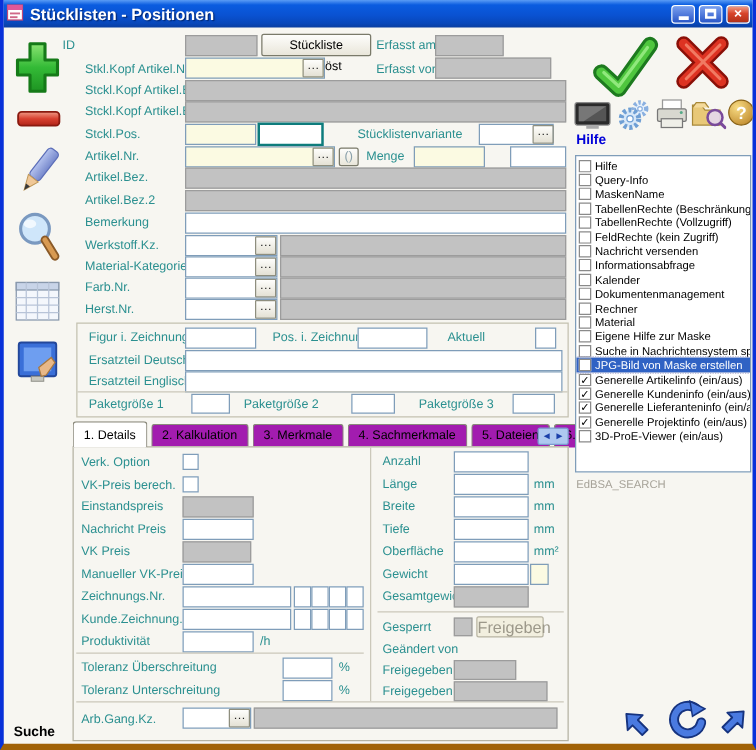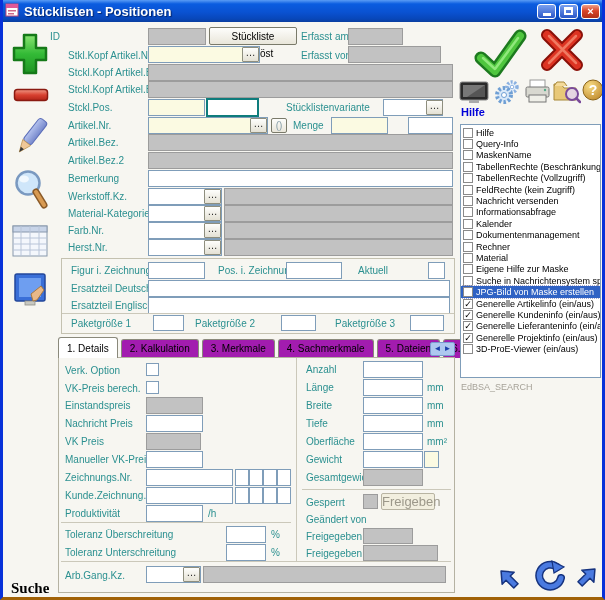--- a/index.html
+++ b/index.html
@@ -1,20 +1,20 @@
 <!DOCTYPE html>
 <html><head>
 <meta charset="utf-8">
 <style>
   * { margin:0; padding:0; box-sizing:border-box; }
   html,body { width:605px; height:600px; }
   body { font-family:"Liberation Sans", sans-serif; font-size:10px; background:#fff; }
   .window { position:relative; width:605px; height:600px; background:#f7f6f1;
             border-left:3px solid #0831d9; border-right:3px solid #0831d9;
-            border-bottom:3px solid #a16207; overflow:hidden; }
+            border-bottom:5px solid #a16207; overflow:hidden; }
   .titlebar { position:absolute; top:0; left:-3px; width:605px; height:22px;
     background:linear-gradient(180deg,#5a9cf5 0%,#0a5ce0 18%,#0a52d2 55%,#0847ba 85%,#0a3ea0 100%);
     display:flex; align-items:center; padding:0 5px; }
   .title { color:#fff; font-weight:bold; font-size:13px; margin-left:5px;
            text-shadow:1px 1px 1px #00256e; white-space:nowrap; }
   .winbtns { margin-left:auto; display:flex; }
   .wbtn { width:19px; height:15px; border-radius:3px; margin-left:3px; border:1px solid #fff;
           display:flex; align-items:center; justify-content:center; color:#fff; font-size:11px;
           font-weight:bold; line-height:1; }
   .wbtn.min, .wbtn.max { background:linear-gradient(180deg,#7aa0ef,#2a56c8); }
@@ -49,21 +49,21 @@
   .helptitle { position:absolute; left:458px; top:106px; color:#0000d8; font-weight:bold; font-size:11px; }
   .listbox { position:absolute; left:457px; top:124px; width:141px; height:254px; background:#fff;
              border:1px solid #7f9db9; overflow:hidden; padding-top:2px; }
   .hitem { display:flex; align-items:center; height:11.4px; padding-left:2px; white-space:nowrap;
            font-size:9px; color:#000; overflow:hidden; }
   .hitem.sel { background:#2f62c4; color:#fff; outline:1px dotted #aac; }
   .hcb { width:10px; height:10px; border:1px solid #8a8a8a; background:#fff; margin-right:3px;
          font-size:9px; line-height:9px; text-align:center; flex:0 0 auto; color:#000; }
   .hint { position:absolute; left:458px; top:382px; width:141px; font-size:9px; line-height:10px;
           color:#a6a298; }
-  .suche { position:absolute; left:8px; top:580px; font-weight:bold; font-size:15px; color:#000;font-family:Liberation Serif, serif; }
+  .suche { position:absolute; left:8px; top:580px; font-weight:bold; font-size:11px; color:#000; }
   .unit { position:absolute; color:#2b9090; font-size:10px; }
   .disbtn { position:absolute; background:#f2efdf; border:1px solid #b8b4a2; color:#9c988a;
             border-radius:2px; font-size:13px; text-align:center; }
 </style>
 </head>
 <body>
 
 <div class="window">
 
   <div class="titlebar">

